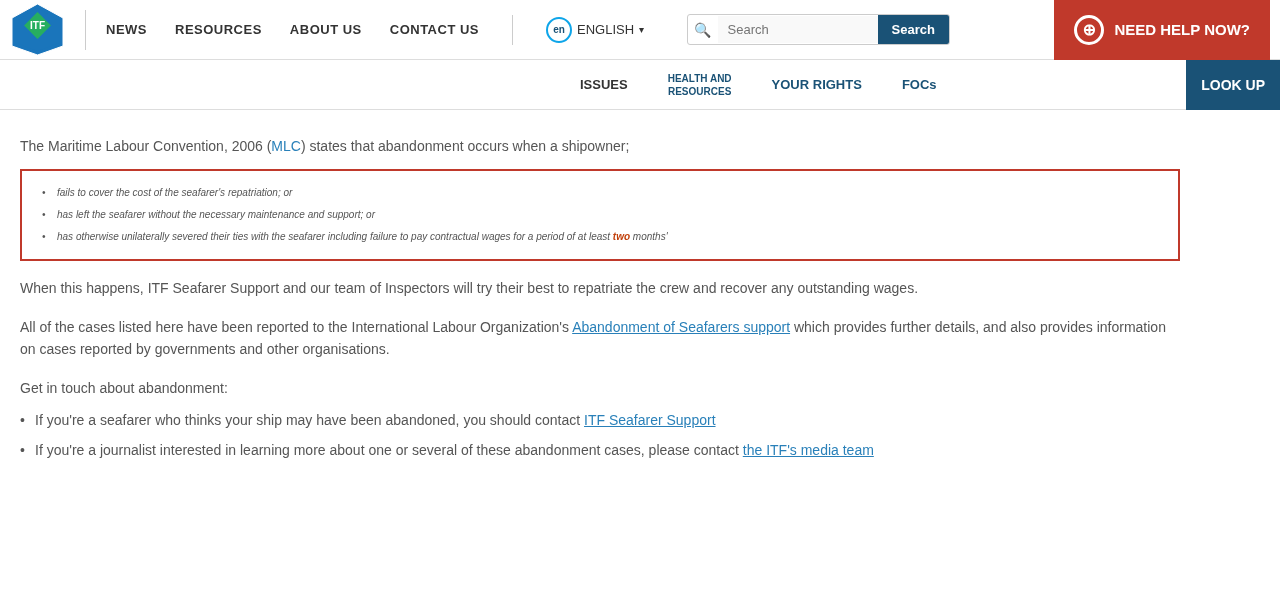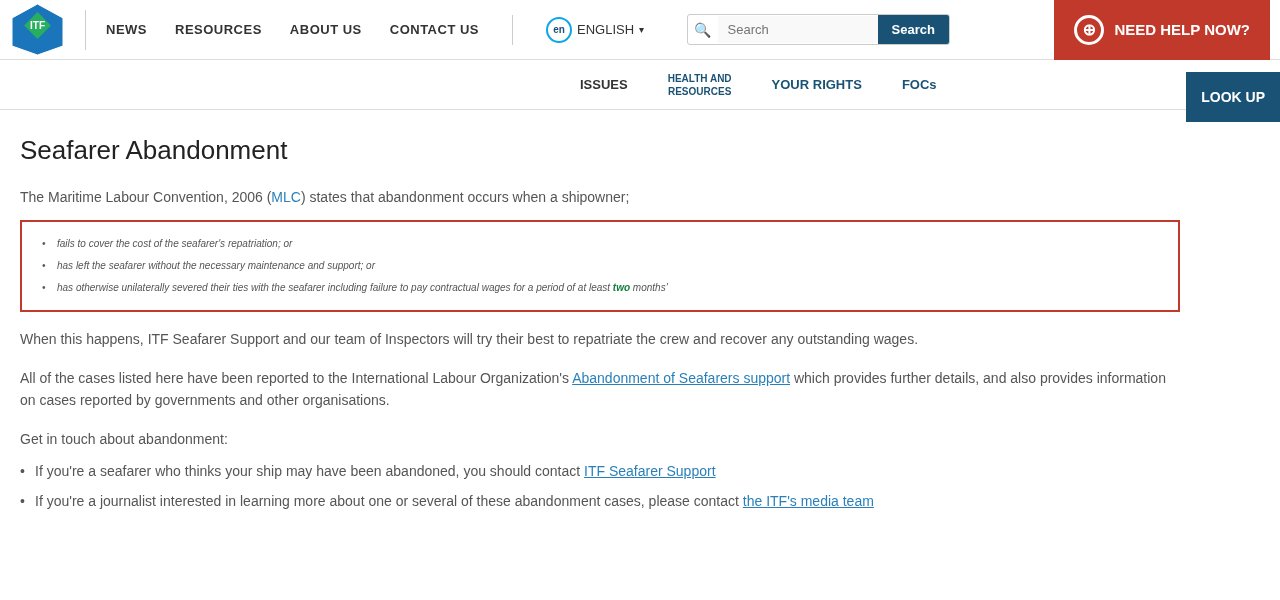--- a/index.html
+++ b/index.html
@@ -200,21 +200,21 @@
       content: '•';
       position: absolute;
       left: 0;
       color: #555;
     }
     .bullet-box li:last-child {
       margin-bottom: 0;
     }
     strong {
       font-weight: 700;
-      color: #15803d;
+      color: #c2410c;
     }
     .body-text {
       font-size: 14px;
       color: #555;
       margin-bottom: 16px;
       line-height: 1.6;
     }
     .link {
       color: #2980b9;
       text-decoration: underline;
@@ -288,27 +288,26 @@
 </div>
 
 <div class="secondary-nav" style="position:relative;">
   <a class="sec-nav-item active">ISSUES</a>
   <a class="sec-nav-item-multiline">
     <span>HEALTH AND</span><br>
     <span>RESOURCES</span>
   </a>
   <a class="sec-nav-item">YOUR RIGHTS</a>
   <a class="sec-nav-item">FOCs</a>
-  <div style="position:absolute; right:0; top:12px; background:#1a5276; color:#fff; font-weight:700; font-size:14px; padding:0 15px; height:50px; display:flex; align-items:center; cursor:pointer;">
+  <div style="position:absolute; right:0; top:0; background:#1a5276; color:#fff; font-weight:700; font-size:14px; padding:0 15px; height:50px; display:flex; align-items:center; cursor:pointer;">
     <span>LOOK UP</span>
   </div>
 </div>
 
 <div class="content">
-  <h1 class="page-title">Seafarer Abandonment</h1>
 
 
   <p class="mlc-text">
     <span>The Maritime Labour Convention, 2006 (</span><a class="mlc-link">MLC</a><span>) states that abandonment occurs when a shipowner;</span>
   </p>
 
   <ul class="bullet-box">
     <li>fails to cover the cost of the seafarer's repatriation; or</li>
     <li>has left the seafarer without the necessary maintenance and support; or</li>
     <li>

